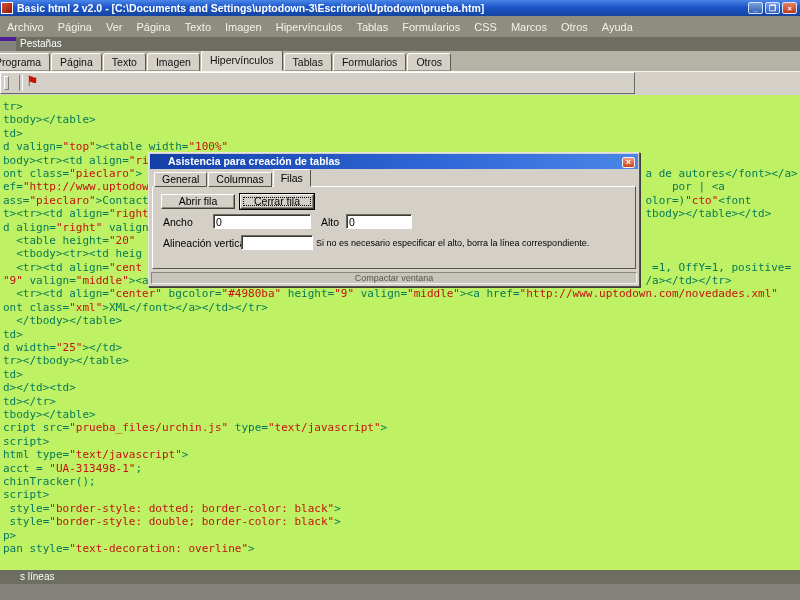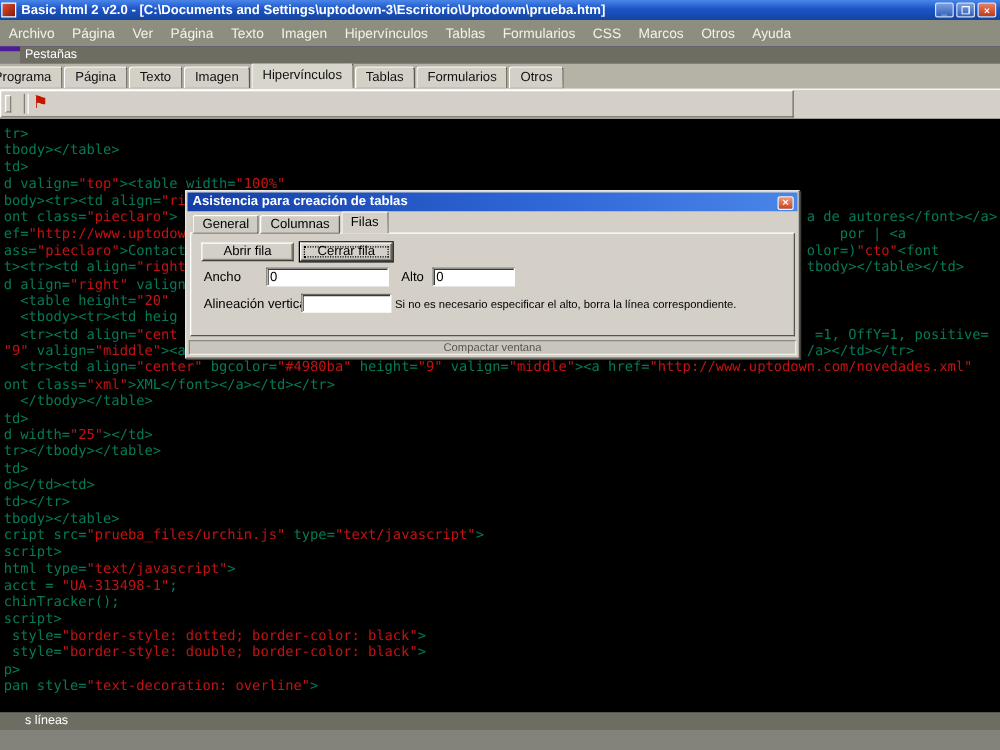--- a/index.html
+++ b/index.html
@@ -35,37 +35,37 @@
 
   
   .toolbar{position:absolute;left:0;top:71px;width:800px;height:24px;background:#d4d0c8;border-top:1px solid #f5f4f0;}
   .toolbar-panel{position:absolute;left:0;top:0;width:635px;height:22px;box-sizing:border-box;
     border:1px solid;border-color:#fff #6a6a60 #6a6a60 #fff;background:#d4d0c8;}
   .tool-grip{position:absolute;left:3px;top:3px;bottom:3px;width:3px;border:1px solid;border-color:#fff #808078 #808078 #fff;}
   .tool-sep{position:absolute;left:18px;top:2px;bottom:2px;width:2px;border-left:1px solid #808078;border-right:1px solid #fff;}
   .flag-icon{position:absolute;left:25px;top:0px;font-size:14px;color:#c41400;}
 
   
-  .editor{position:absolute;left:0;top:95px;width:800px;height:475px;background:#000000;}
+  .editor{position:absolute;left:0;top:95px;width:800px;height:475px;background:#bef264;}
   .code-area{position:absolute;left:0;top:0;right:0;bottom:0;padding:5px 0 0 3px;overflow:hidden;}
   .code-line{white-space:pre;font-family:"DejaVu Sans Mono",monospace;font-size:11px;line-height:13.4px;height:13.4px;}
   .seg-g{color:#067a58;}
   .seg-r{color:#c41212;}
   .seg-p{color:transparent;}
 
   
   .statusbar{position:absolute;left:0;top:570px;width:800px;height:14px;background:#6d6d62;color:#fff;
     font-size:10px;line-height:14px;padding-left:20px;box-sizing:border-box;}
 
   
   .dialog{position:absolute;left:148px;top:152px;width:492px;height:135px;background:#d4d0c8;box-sizing:border-box;
     border:1px solid;border-color:#e8e6e0 #55554d #55554d #e8e6e0;box-shadow:1px 1px 0 #40403a;}
   .dlg-title{position:absolute;left:1px;top:1px;right:1px;height:15px;
     background:linear-gradient(90deg,#1340a8,#3068d8 60%,#4a86e8);color:#fff;
-    font-size:10.5px;font-weight:bold;line-height:15px;padding-left:4px;box-sizing:border-box;}
+    font-size:10.5px;font-weight:bold;line-height:15px;padding-left:18px;box-sizing:border-box;}
   .dlg-close{position:absolute;right:3px;top:3px;width:13px;height:11px;box-sizing:border-box;
     background:linear-gradient(#f0987a,#cc4418);border:1px solid #f8f0ec;border-radius:2px;
     color:#fff;font-size:9px;line-height:9px;text-align:center;font-weight:bold;}
   .dlg-tabs{position:absolute;left:5px;top:18px;height:16px;display:flex;align-items:flex-end;z-index:2;}
   .dtab{height:13px;line-height:13px;padding:0 7px;font-size:10.5px;background:#cfccc3;color:#000;
     border:1px solid;border-color:#fff #55554d #55554d #fff;border-radius:2px 2px 0 0;margin-right:1px;}
   .dtab.active{height:16px;line-height:16px;background:#d4d0c8;border-bottom-color:#d4d0c8;}
   .dlg-page{position:absolute;left:3px;top:33px;right:3px;bottom:17px;background:#d4d0c8;
     border:1px solid;border-color:#fff #55554d #55554d #fff;}
   .dlg-btn{position:absolute;width:74px;height:15px;background:#d4d0c8;box-sizing:border-box;

